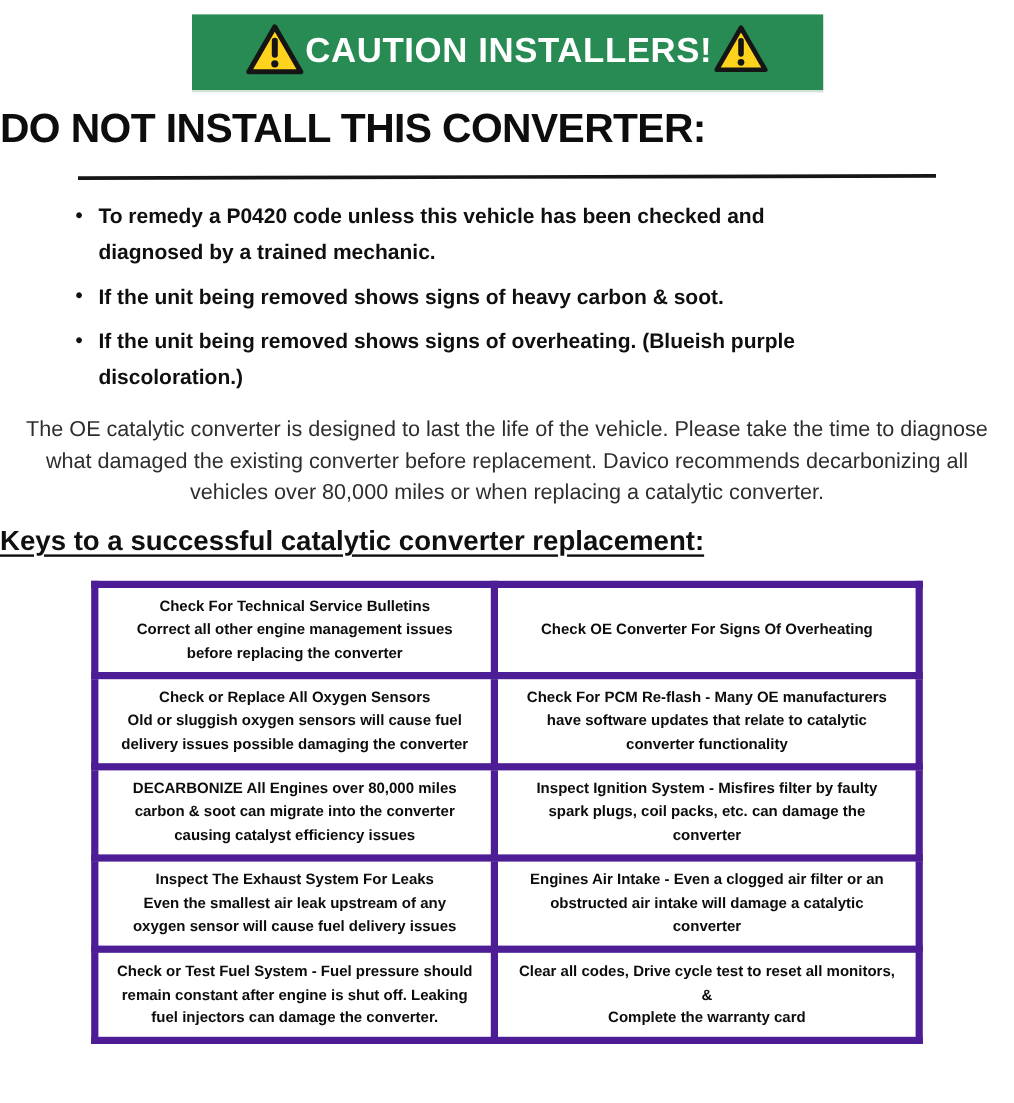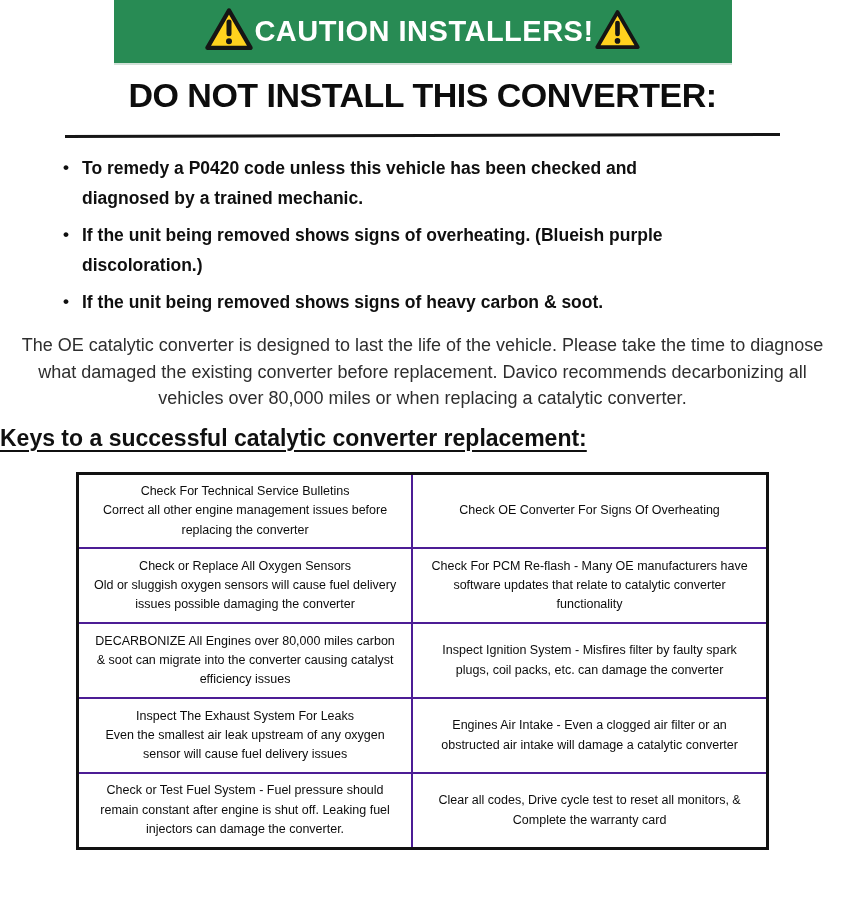--- a/index.html
+++ b/index.html
@@ -7,39 +7,39 @@
     margin: 0; padding: 0;
     width: 845px; height: 919px;
     background: #ffffff;
     font-family: "Liberation Sans", sans-serif;
     color: #111;
   }
   .page { width: 845px; height: 919px; overflow: hidden; }
 
   
   .banner {
-    width: 618px; height: 63px;
-    margin: 0 auto;
+    width: 526px; height: 63px;
+    margin: 12px auto;
     background: #288b54;
     box-shadow: 0 2px 0 rgba(180, 205, 190, 0.6);
     display: flex; align-items: center; justify-content: center;
   }
   .banner-text {
     color: #ffffff;
     font-size: 29px;
     font-weight: bold;
     letter-spacing: 0.5px;
     white-space: nowrap;
   }
   .warn-icon { display: block; }
 
   
   .main-title {
     margin: 13px auto 0;
-    text-align: center;
+    text-align: left;
     font-size: 34px;
     font-weight: bold;
     letter-spacing: -0.5px;
     color: #0d0d0d;
     white-space: nowrap;
   }
 
   .divider {
     width: 715px; height: 3px;
     margin: 19px auto 0;
@@ -93,28 +93,28 @@
   }
 
   
   .tips-table {
     width: 693px;
     margin: 20px auto 0;
     border-collapse: collapse;
     border: 3px solid #111;
   }
   .tips-table td {
-    border: 2px solid #4c1d95;
+    border: 6px solid #4c1d95;
     width: 48.5%;
     height: 75px;
     padding: 6px 14px;
     text-align: center;
     vertical-align: middle;
     font-size: 12.5px;
-    font-weight: normal;
+    font-weight: bold;
     line-height: 1.55;
     color: #0c0c0c;
     white-space: pre-line;
   }
   .tips-table td.col-right { width: 51.5%; }
 </style>
 </head>
 <body>
 
 <div class="page">
@@ -136,22 +136,22 @@
       </svg>
     </span>
   </div>
 
   <div class="main-title">DO NOT INSTALL THIS CONVERTER:</div>
 
   <div class="divider"></div>
 
   <ul class="warn-list">
     <li>To remedy a P0420 code unless this vehicle has been checked and diagnosed by a trained mechanic.</li>
+    <li>If the unit being removed shows signs of heavy carbon &amp; soot.</li>
     <li>If the unit being removed shows signs of overheating. (Blueish purple discoloration.)</li>
-    <li>If the unit being removed shows signs of heavy carbon &amp; soot.</li>
   </ul>
 
   <div class="advisory">The OE catalytic converter is designed to last the life of the vehicle. Please take the time to diagnose what damaged the existing converter before replacement. Davico recommends decarbonizing all vehicles over 80,000 miles or when replacing a catalytic converter.</div>
 
   <div class="keys-heading">Keys to a successful catalytic converter replacement:</div>
 
   <table class="tips-table">
     <tbody>
       <tr>
         <td class="col-left">Check For Technical Service Bulletins

